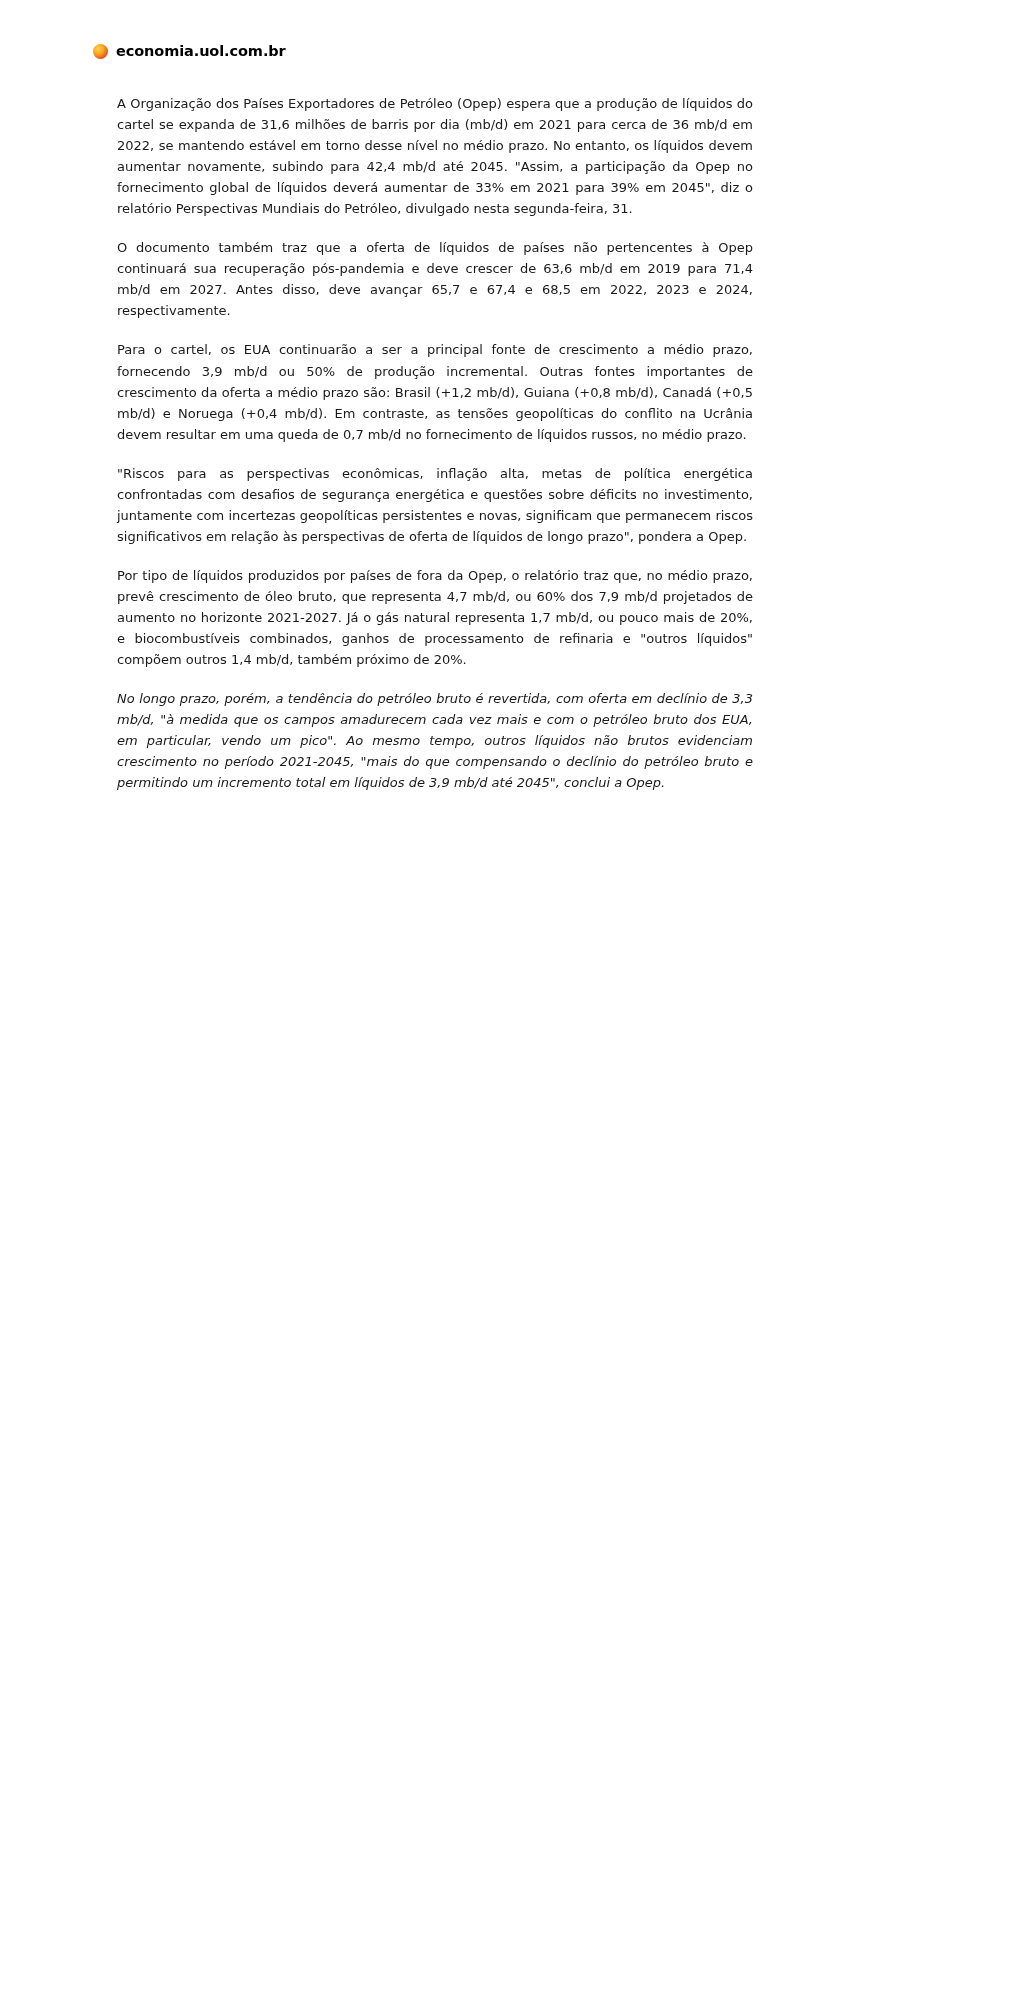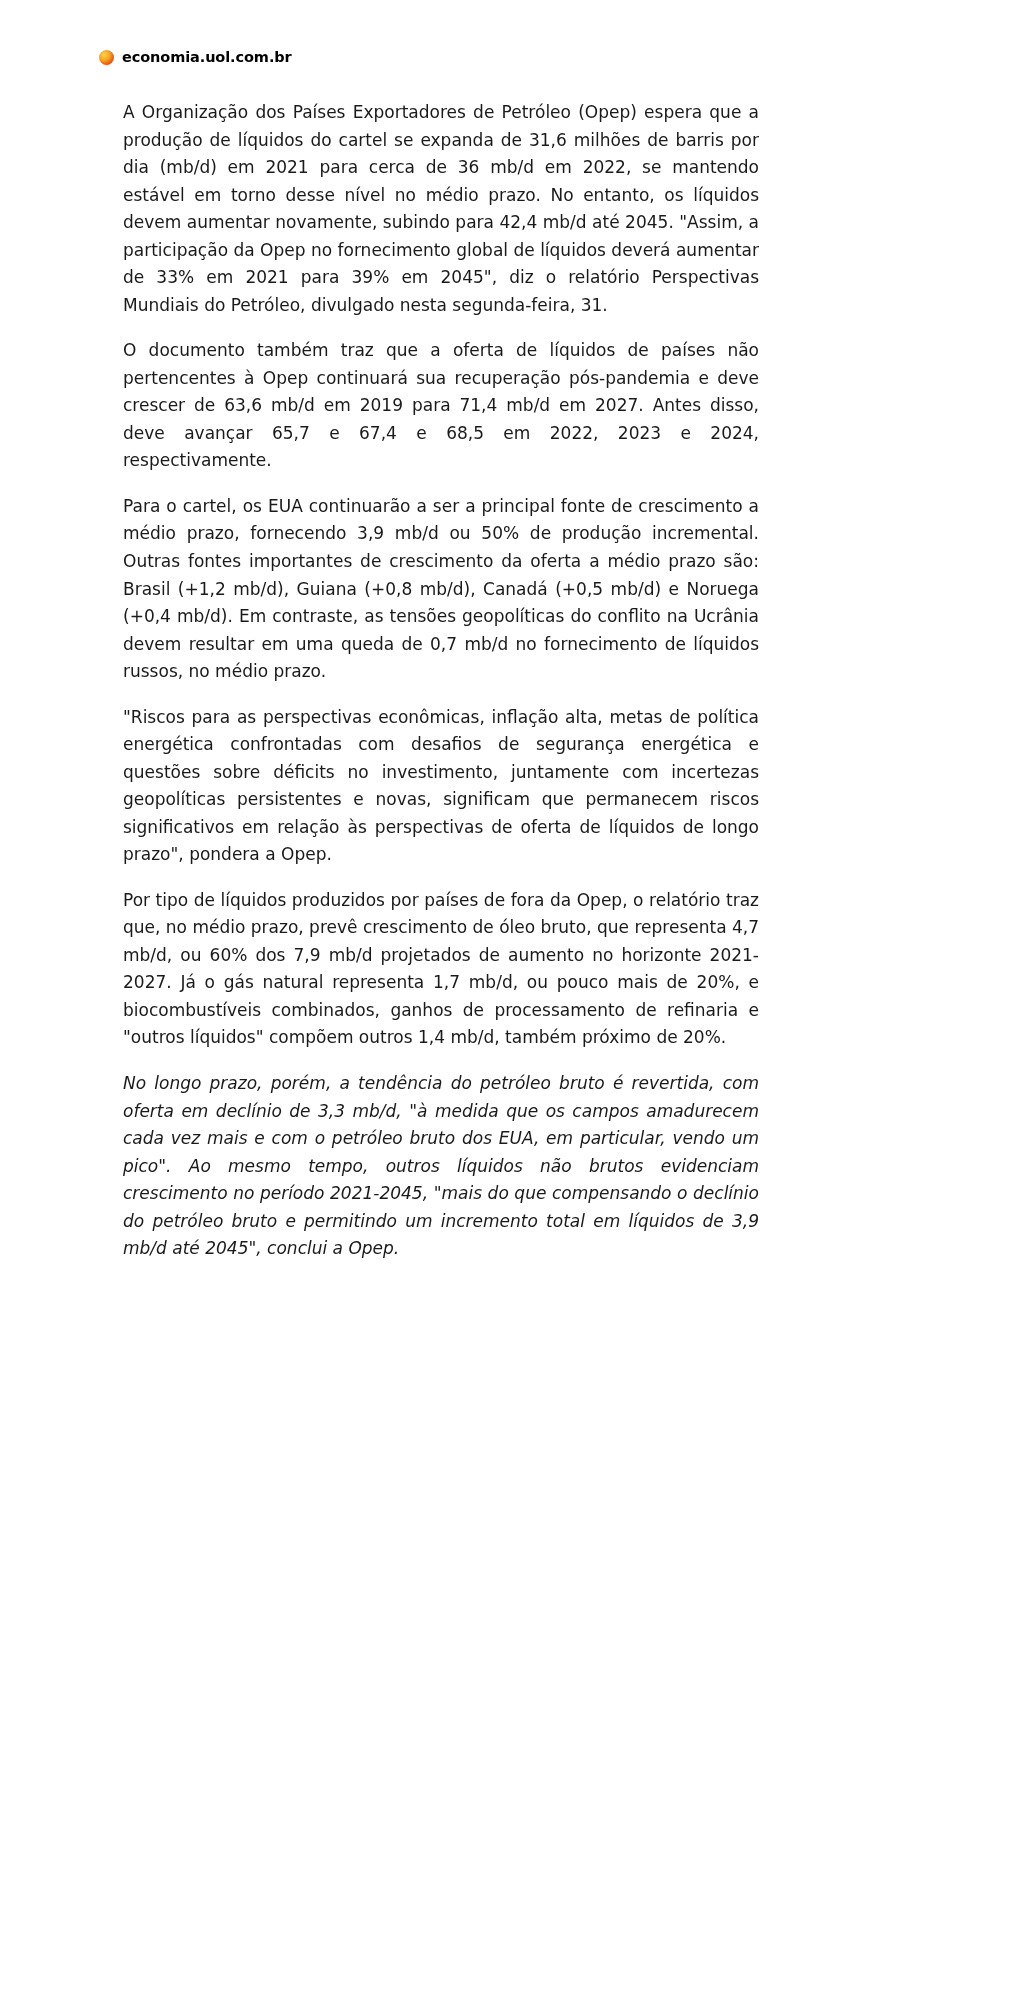--- a/index.html
+++ b/index.html
@@ -10,21 +10,21 @@
   body {
     width: 1024px;
     min-height: 2000px;
     font-family: "DejaVu Sans", "Liberation Sans", sans-serif;
     color: #000000;
   }
   .page {
     width: 1024px;
     min-height: 2000px;
     box-sizing: border-box;
-    padding: 11px;
+    padding: 5px;
     position: relative;
   }
   .site-header {
     display: flex;
     align-items: center;
     gap: 8px;
     padding: 38px 0 0 88px;
   }
   .site-logo {
     width: 15px;
@@ -49,21 +49,21 @@
     font-weight: bold;
     letter-spacing: -0.2px;
     color: #000000;
   }
   .article {
     width: 636px;
     margin: 34px 0 0 112px;
   }
   .article p {
     margin: 0 0 18px 0;
-    font-size: 17px;
+    font-size: 13px;
     line-height: 1.62;
     text-align: justify;
     color: #1a1a1a;
   }
   .article p:last-child {
     margin-bottom: 0;
     font-style: italic;
   }
 </style>
 </head>

